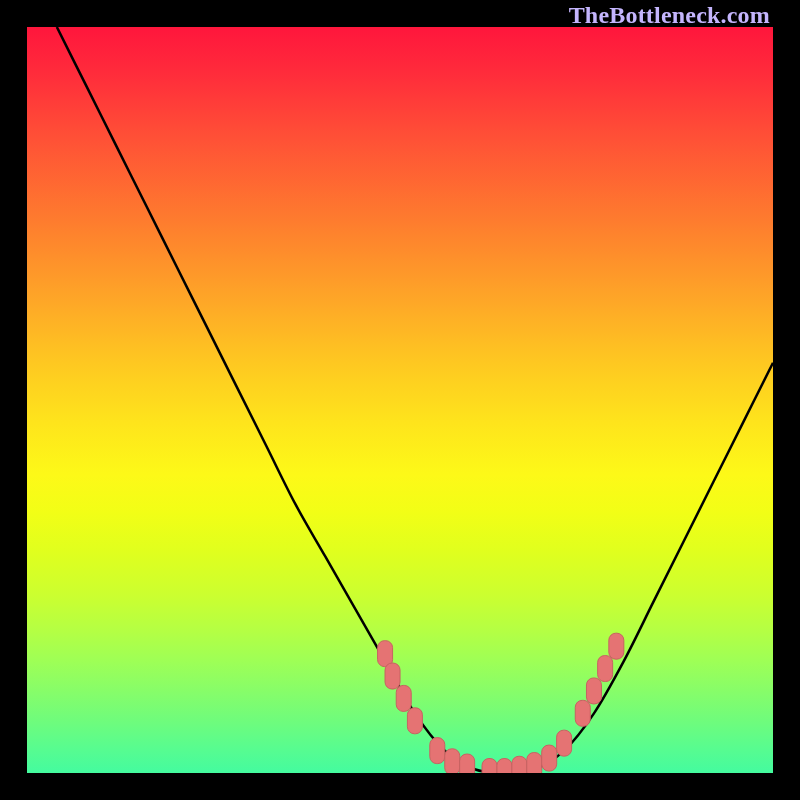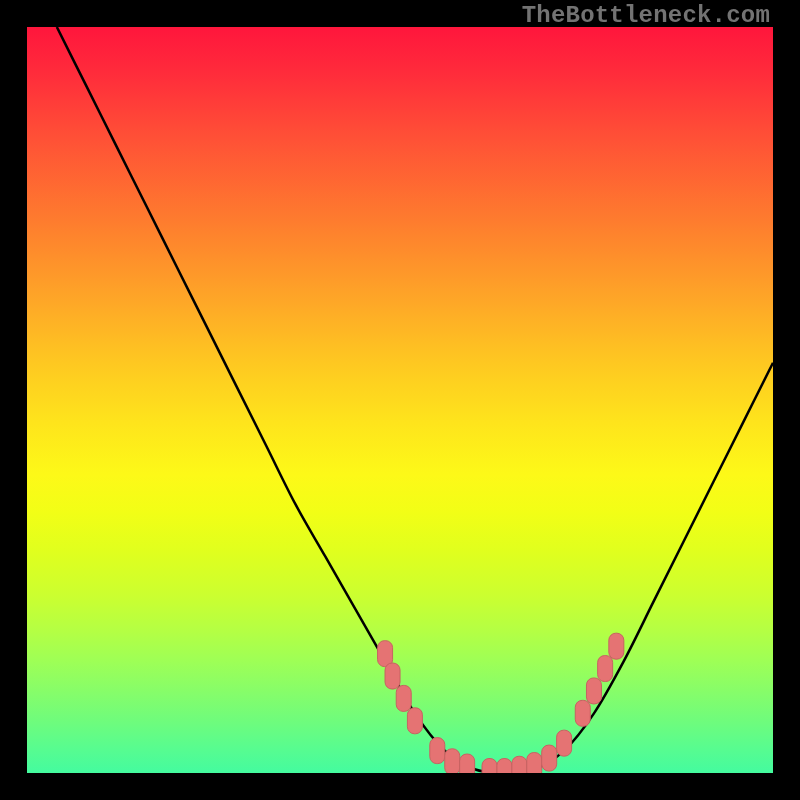--- a/index.html
+++ b/index.html
@@ -30,24 +30,24 @@
       #87fd69 89%,
       #6ffc7c 93%,
       #56fc91 97%,
       #44fb9f 100%
     );
   }
   .watermark {
     position: absolute;
     top: 2px;
     right: 30px;
-    font-family: Liberation Mono, monospace;
+    font-family: Liberation Serif, serif;
     font-size: 24px;
     font-weight: 600;
-    color: #737373;
+    color: #c4b5fd;
     letter-spacing: 0.2px;
     text-align: right;
   }
   svg { position: absolute; left: 0; top: 0; }
 </style>
 </head>
 <body>
 
 <div class="frame">
   <div class="plot">

